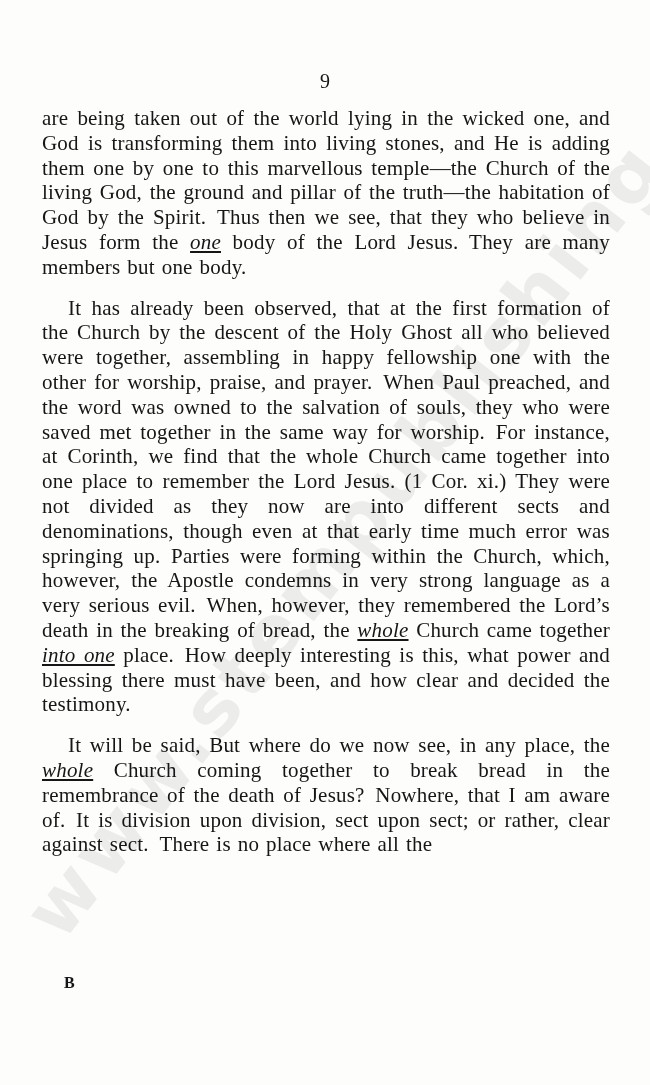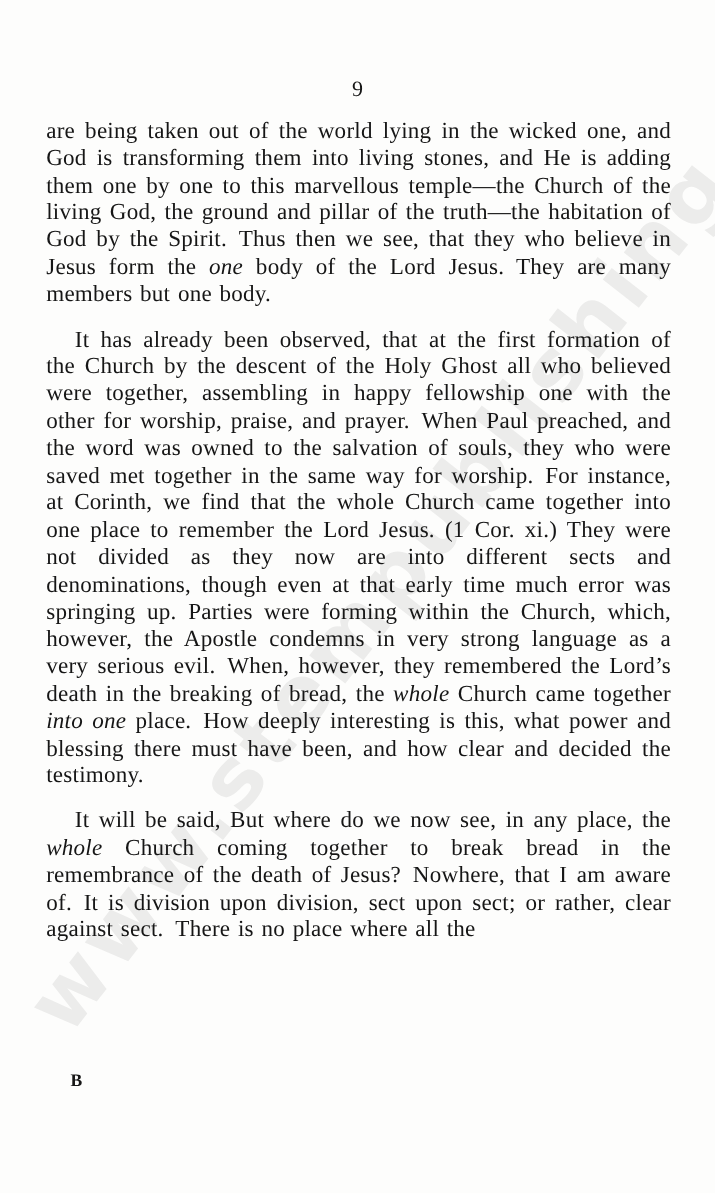--- a/index.html
+++ b/index.html
@@ -55,20 +55,21 @@
   .text-block p {
     margin: 0;
     padding: 0;
   }
   .text-block p.indent {
     text-indent: 26px;
     margin-top: 16px;
   }
   .text-block .it {
     font-style: italic;
+    text-decoration: underline;
   }
   .signature-mark {
     position: absolute;
     left: 64px;
     top: 974px;
     font-size: 16px;
     font-weight: bold;
     letter-spacing: 1px;
     z-index: 1;
   }

